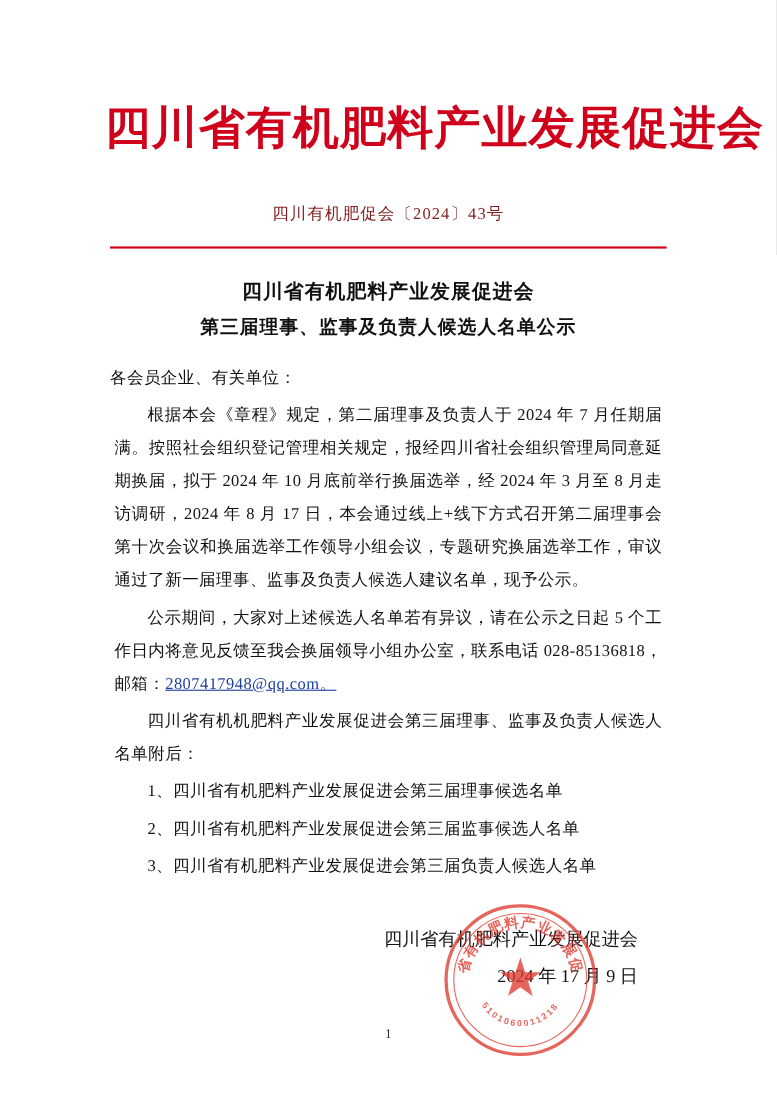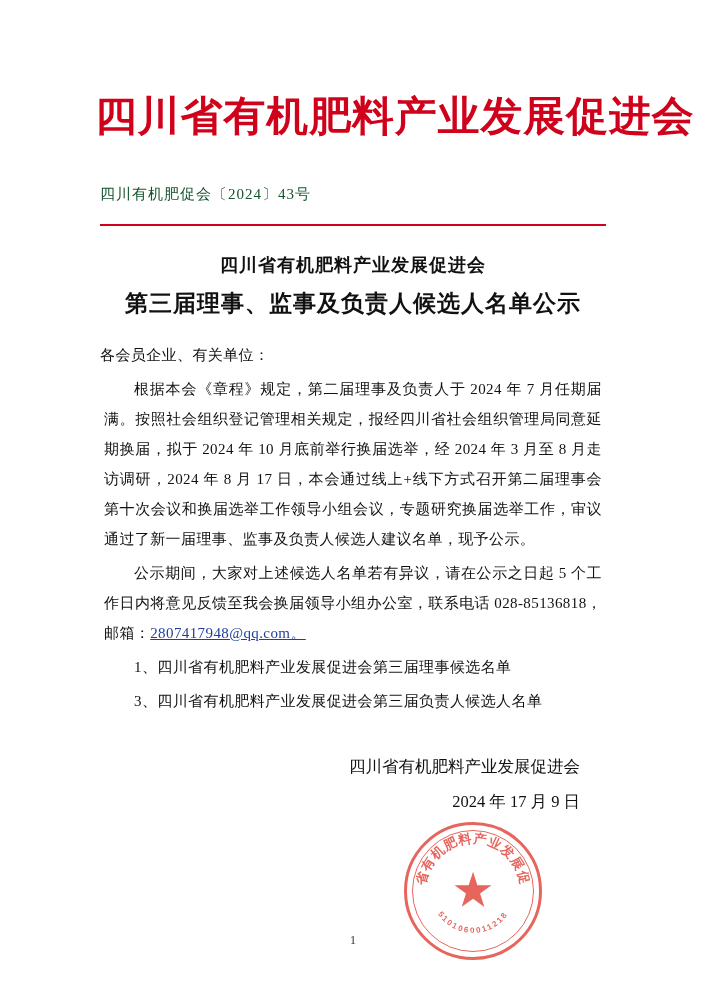--- a/index.html
+++ b/index.html
@@ -39,23 +39,23 @@
     font-size: 41px;
     letter-spacing: 1px;
     line-height: 1.2;
     white-space: nowrap;
     transform: scaleX(1.02);
   }
 
   
   .doc-number {
     margin-top: 44px;
-    text-align: left;
+    text-align: center;
     font-size: 15px;
-    color: #14532d;
+    color: #7f1d1d;
     letter-spacing: 1px;
   }
 
   
   .red-rule {
     margin-top: 20px;
     height: 2px;
     background: #d0021b;
     width: 100%;
   }
@@ -64,21 +64,21 @@
   .heading {
     margin-top: 22px;
     text-align: center;
     font-size: 18px;
     color: #111;
     font-weight: bold;
     line-height: 1.9;
     letter-spacing: 1px;
   }
   .heading .line2 {
-    font-size: 23px;
+    font-size: 17px;
   }
 
   
   .body-text {
     margin-top: 14px;
     font-size: 15px;
     color: #111;
     line-height: 2.0;
     letter-spacing: 0.4px;
     text-align: justify;
@@ -183,21 +183,23 @@
 
     <div class="heading">
       <div class="line1">四川省有机肥料产业发展促进会</div>
       <div class="line2">第三届理事、监事及负责人候选人名单公示</div>
     </div>
 
     <div class="body-text">
       <p class="salutation">各会员企业、有关单位：</p>
       <p class="para">根据本会《章程》规定，第二届理事及负责人于 2024 年 7 月任期届满。按照社会组织登记管理相关规定，报经四川省社会组织管理局同意延期换届，拟于 2024 年 10 月底前举行换届选举，经 2024 年 3 月至 8 月走访调研，2024 年 8 月 17 日，本会通过线上+线下方式召开第二届理事会第十次会议和换届选举工作领导小组会议，专题研究换届选举工作，审议通过了新一届理事、监事及负责人候选人建议名单，现予公示。</p>
       <p class="para"><span>公示期间，大家对上述候选人名单若有异议，请在公示之日起 5 个工作日内将意见反馈至我会换届领导小组办公室，联系电话 028-85136818，邮箱：</span><a class="email-link" href="#">2807417948@qq.com。</a></p>
+      <p class="para">四川省有机机肥料产业发展促进会第三届理事、监事及负责人候选人名单附后：</p>
       <p class="list-item">1、四川省有机肥料产业发展促进会第三届理事候选名单</p>
+      <p class="list-item">2、四川省有机肥料产业发展促进会第三届监事候选人名单</p>
       <p class="list-item">3、四川省有机肥料产业发展促进会第三届负责人候选人名单</p>
     </div>
 
     <div class="sign-block">
       <div>四川省有机肥料产业发展促进会</div>
       <div>2024 年 17 月 9 日</div>
     </div>
 
   </div>
 

